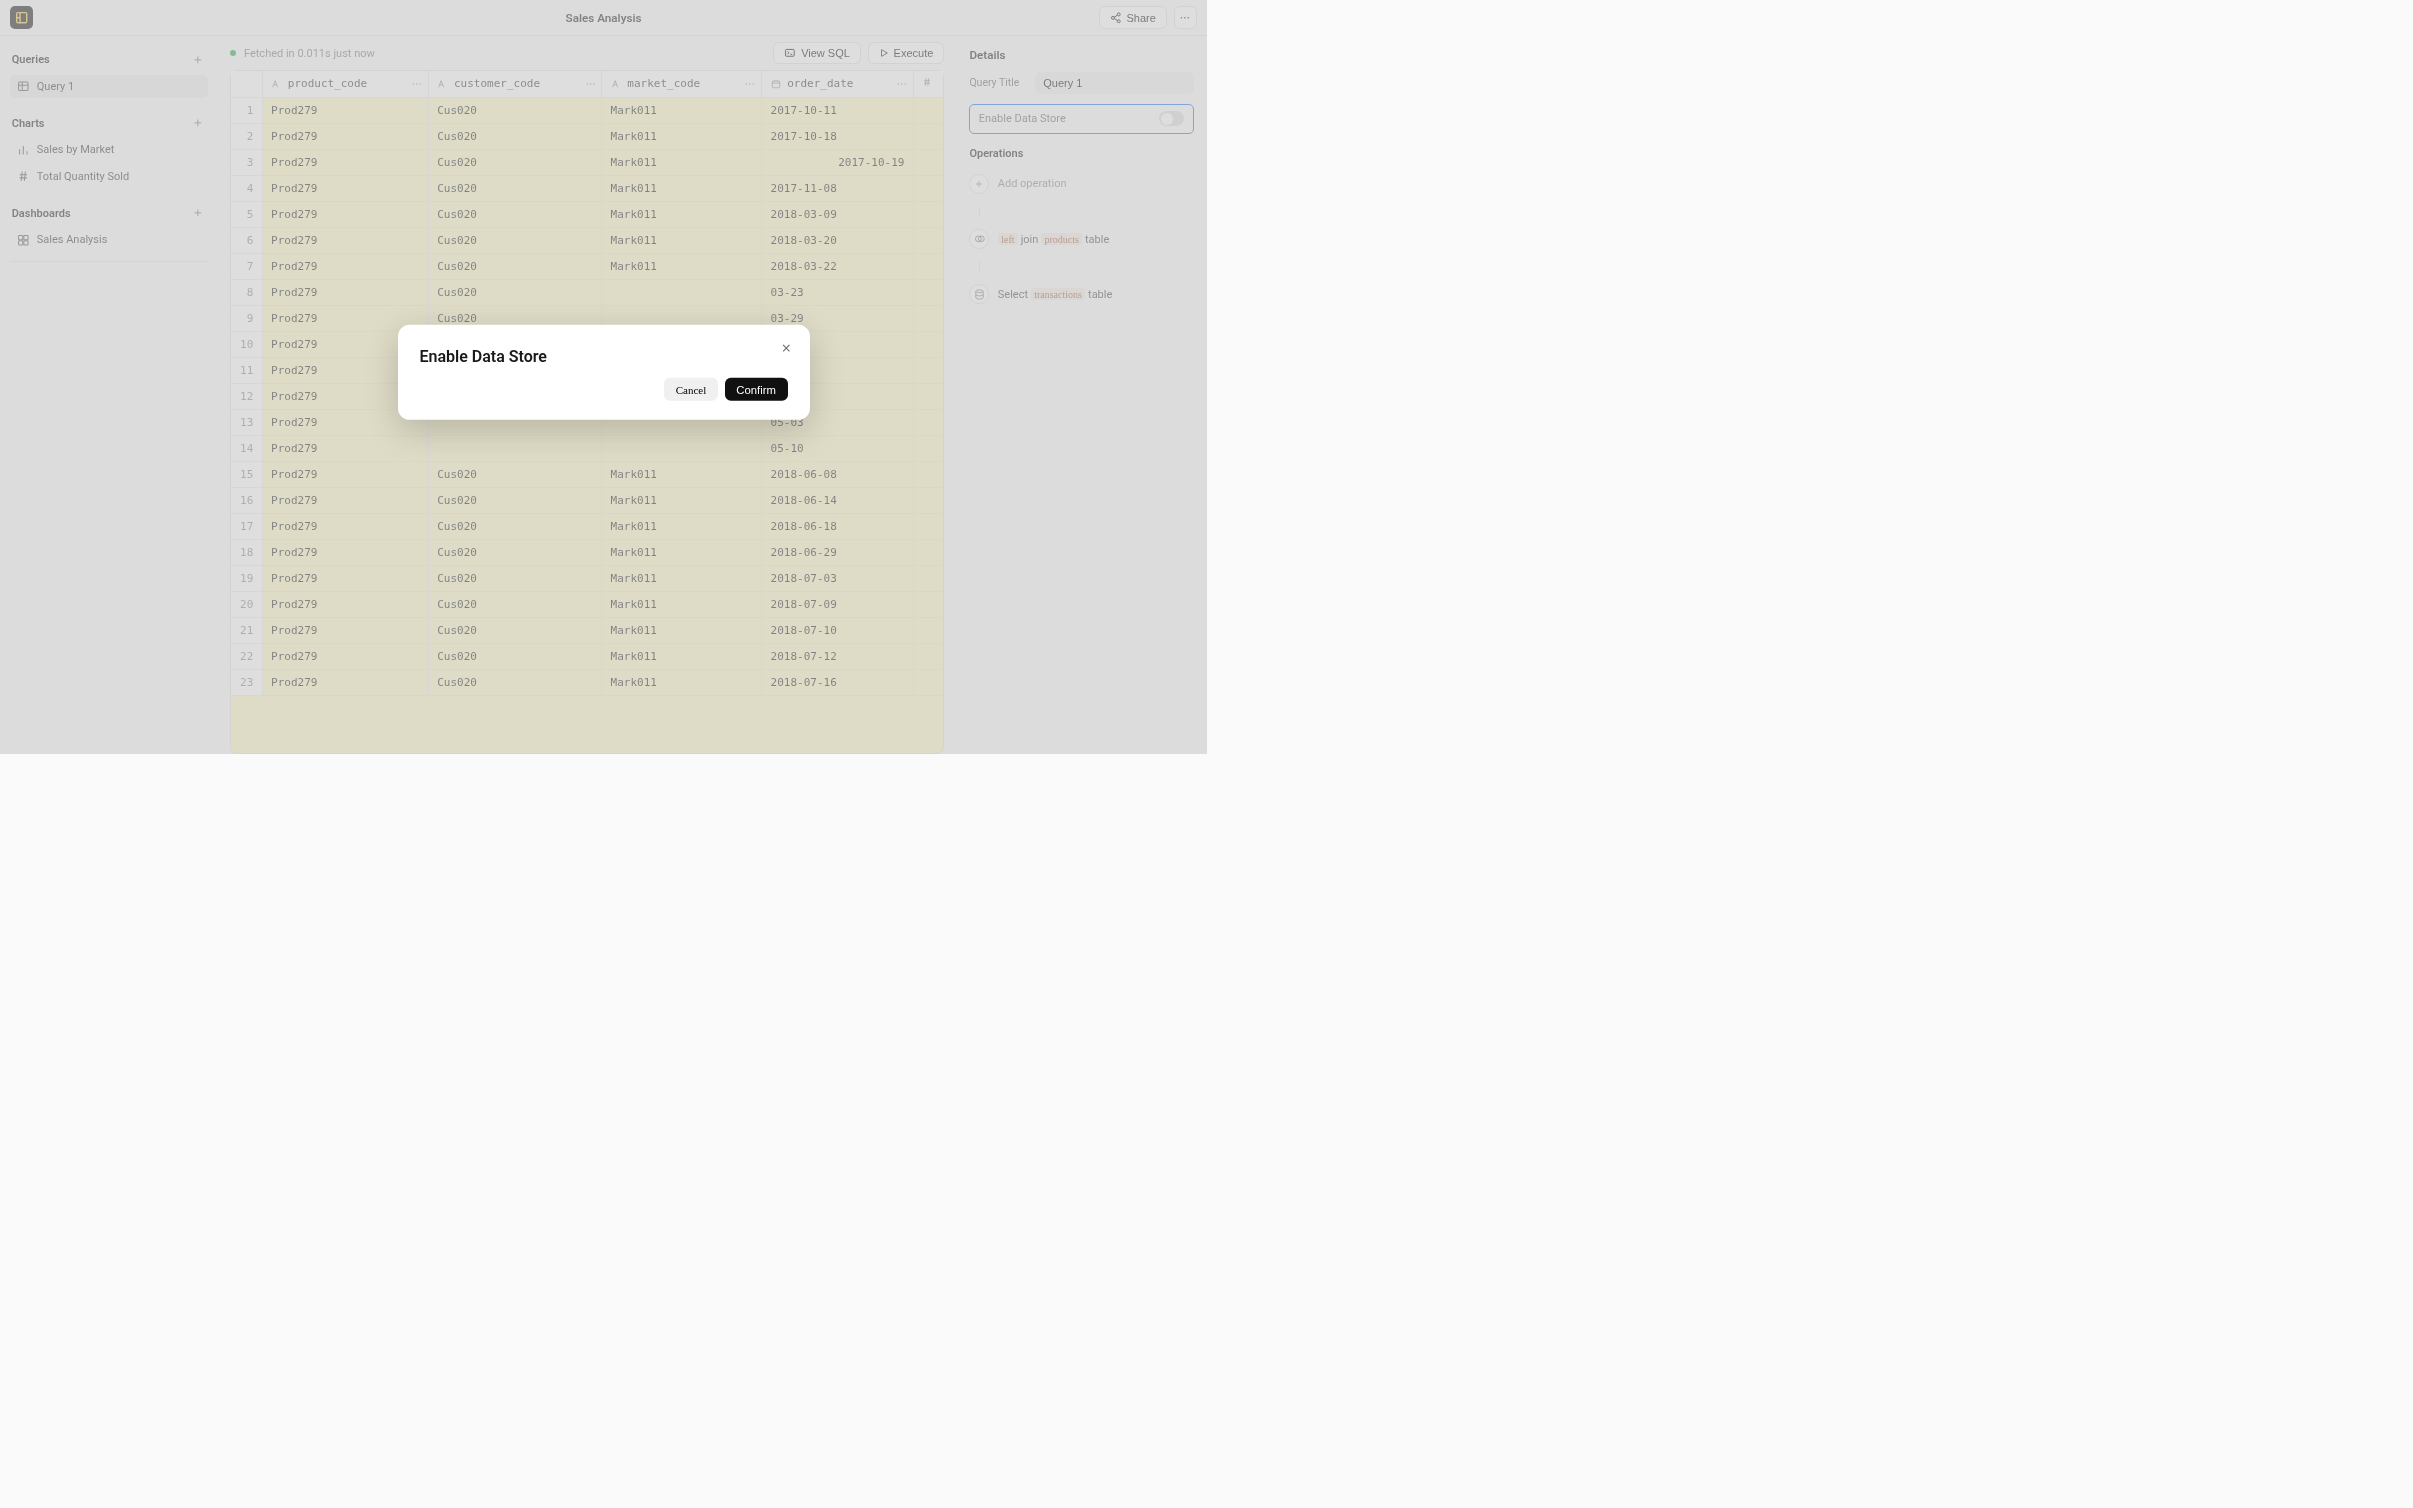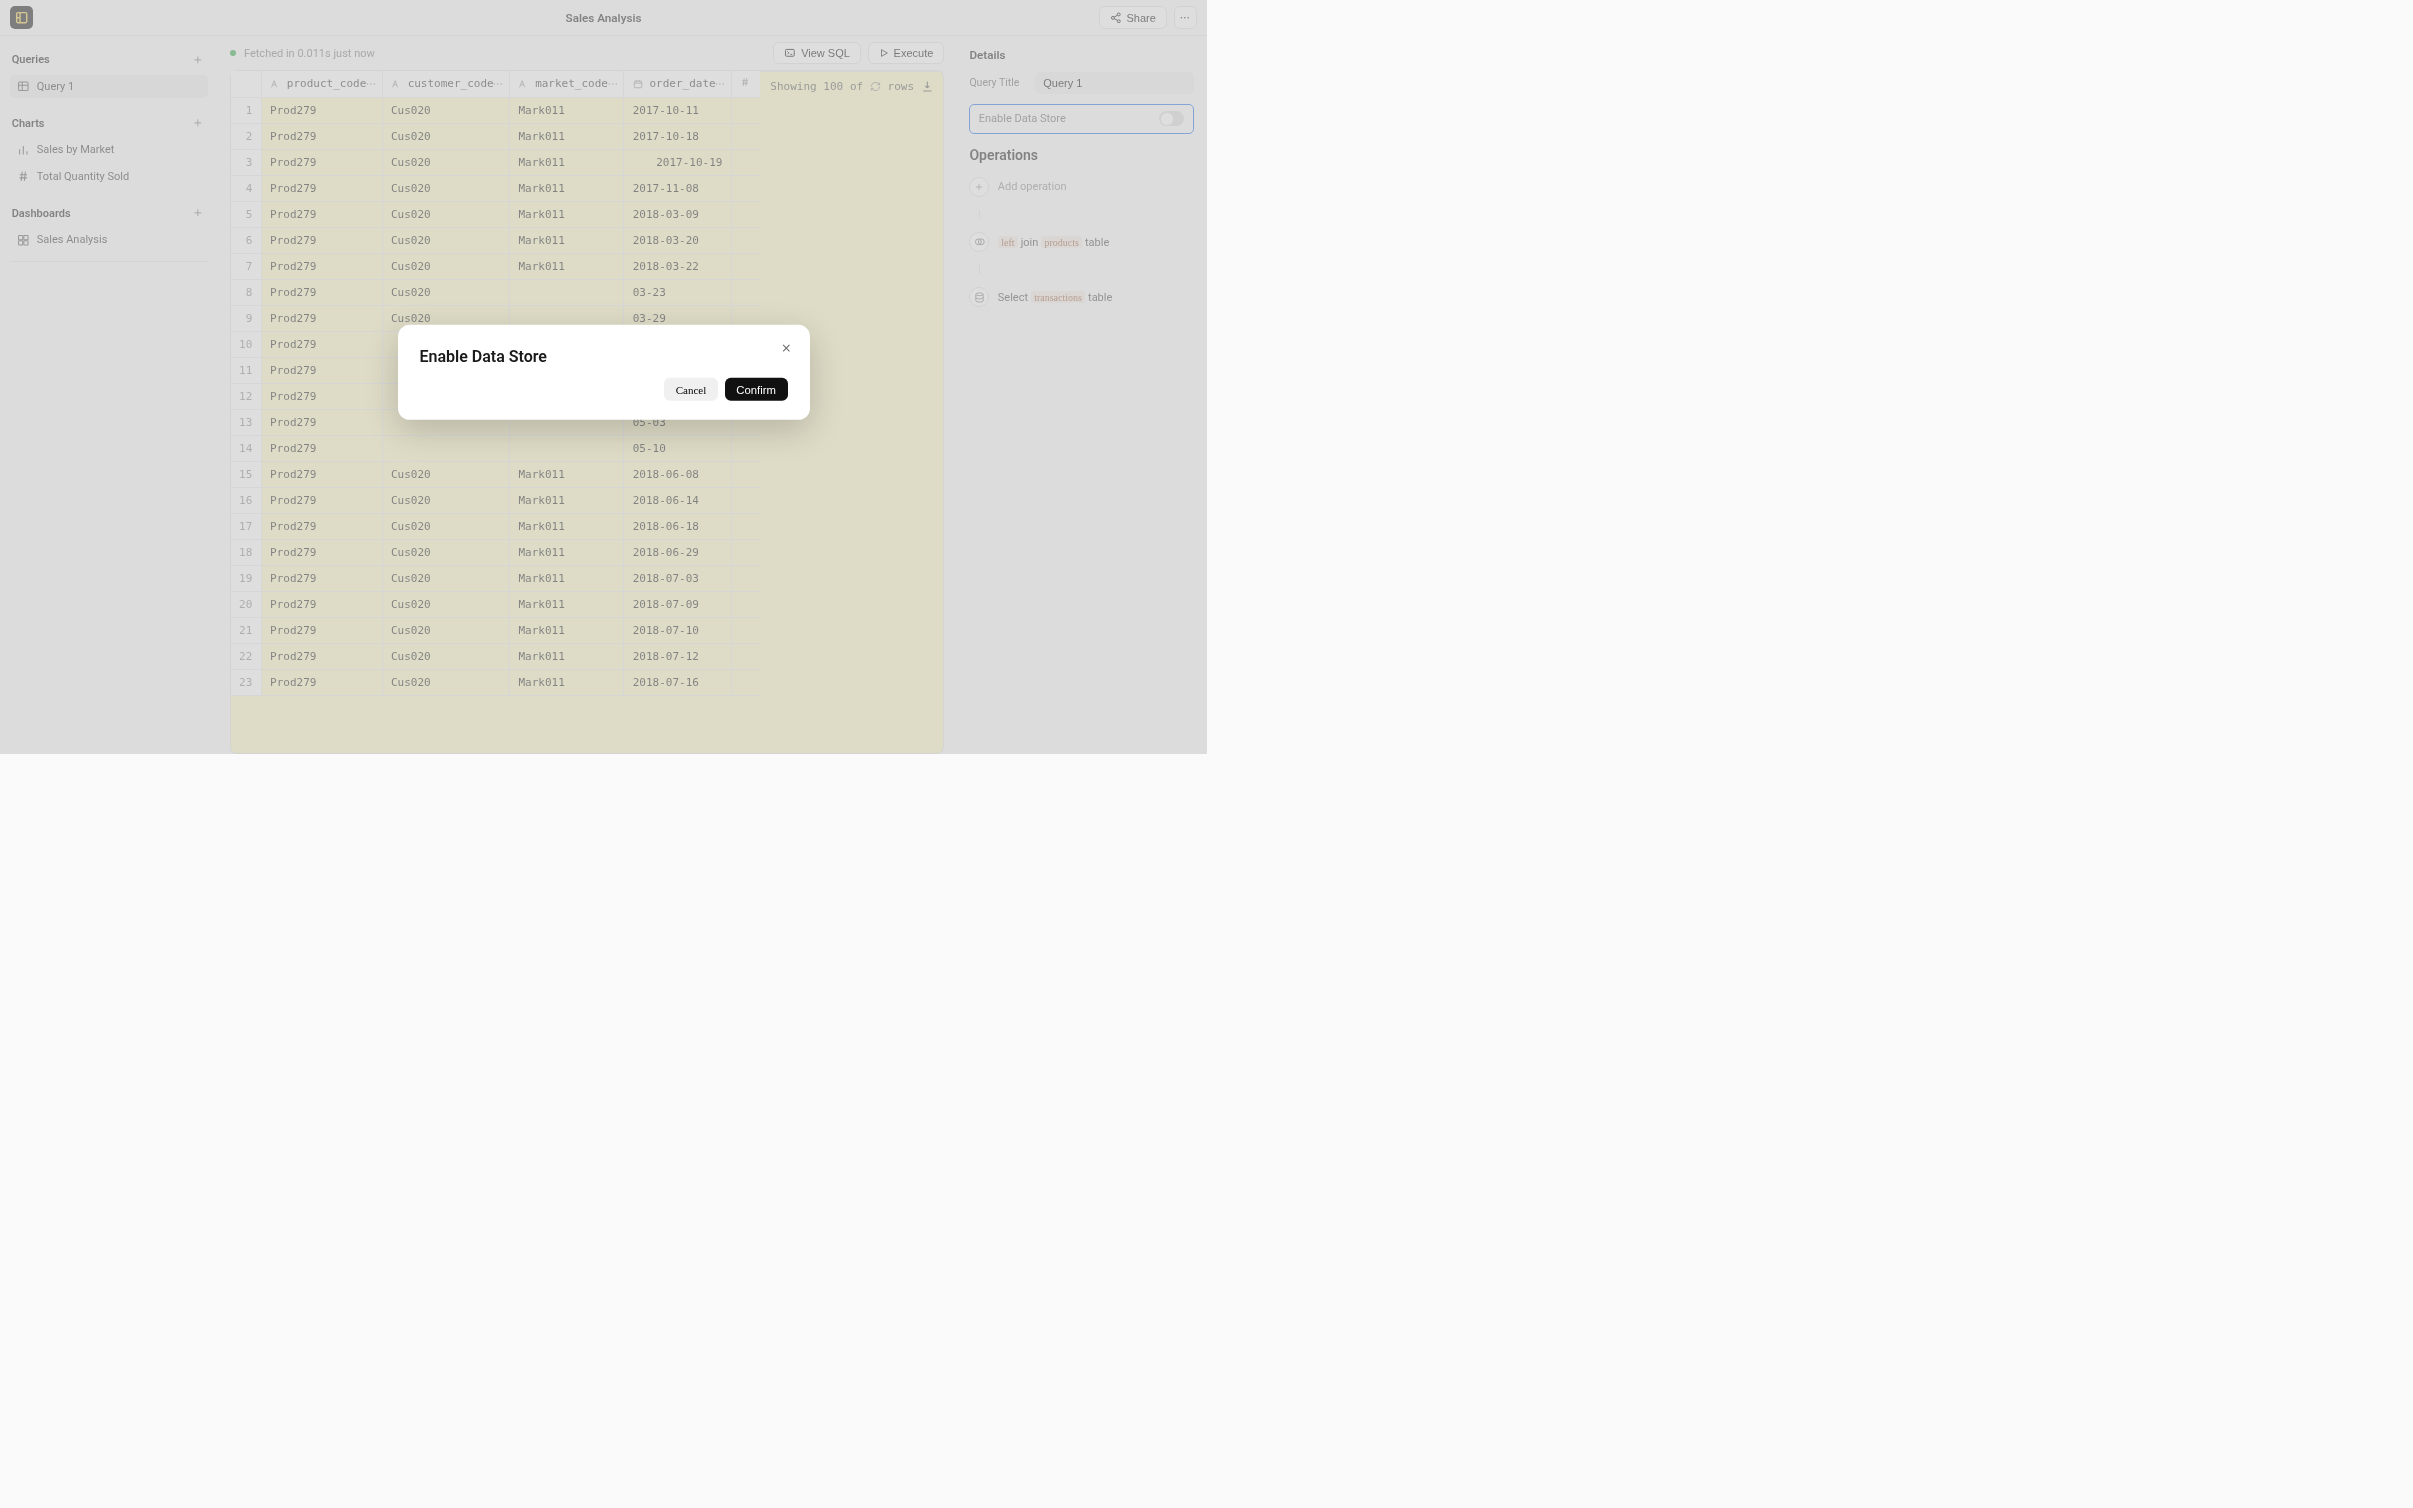--- a/index.html
+++ b/index.html
@@ -154,21 +154,21 @@
   border:1.7px solid #1f6feb;
   border-radius:5px;
   padding:6.7px 8.4px;
 }
 .toggle {
   width:25px;height:15px;border-radius:8.4px;background:#ddd;position:relative;cursor:pointer;
 }
 .toggle::after {
   content:""; position:absolute; left:1.7px; top:1.7px; width:11.7px;height:11.7px;border-radius:50%;background:#fff;
 }
-.ops-title { font-weight:600; font-size:14px; margin-top:3.4px; }
+.ops-title { font-weight:600; font-size:11px; margin-top:3.4px; }
 .op-item { display:flex; align-items:center; gap:8.4px; color:#444; padding:3.4px 0; }
 .op-icon-circle {
   width:20px;height:20px;border:0.8px solid #e0e0e0;border-radius:50%;
   display:flex;align-items:center;justify-content:center;color:#777;background:#fff;
 }
 .op-text .code-chip {
   font-family: Liberation Serif, serif;
   background:#f3ece6;
   color:#a15c3e;
   padding:0.8px 3.4px;
@@ -589,36 +589,20 @@
                 <td class="rownum mono">23</td>
                 <td class="mono">Prod279</td>
                 <td class="mono">Cus020</td>
                 <td class="mono">Mark011</td>
                 <td class="mono" style="text-align: left;">2018-07-16</td>
                 <td></td>
               </tr>
             </tbody>
         </table>
       </div>
-      <div class="table-footer mono">
-        <span>Showing</span>
-        <span>100</span>
-        <span>of</span>
-        <span style="color:#888;cursor:pointer;">
-          <svg width="11" height="11" viewBox="0 0 24 24" fill="none" stroke="currentColor" stroke-width="2">
-              <path d="M3 12a9 9 0 0 1 15-6.7L21 8M21 3v5h-5M21 12a9 9 0 0 1-15 6.7L3 16M3 21v-5h5"></path>
-            </svg>
-        </span>
-        <span>rows</span>
-        <span class="dl">
-          <svg width="12.6" height="12.6" viewBox="0 0 24 24" fill="none" stroke="currentColor" stroke-width="2">
-              <path d="M12 3v12m0 0l-4-4m4 4l4-4M4 21h16"></path>
-            </svg>
-        </span>
-      </div>
     </div>
   </div>
 
   <div class="rightpanel">
     <div class="rp-title">Details</div>
     <div class="rp-row">
       <span class="rp-label">Query Title</span>
       <input class="rp-input" value="Query 1" style="">
     </div>
     <div class="rp-toggle-row">

